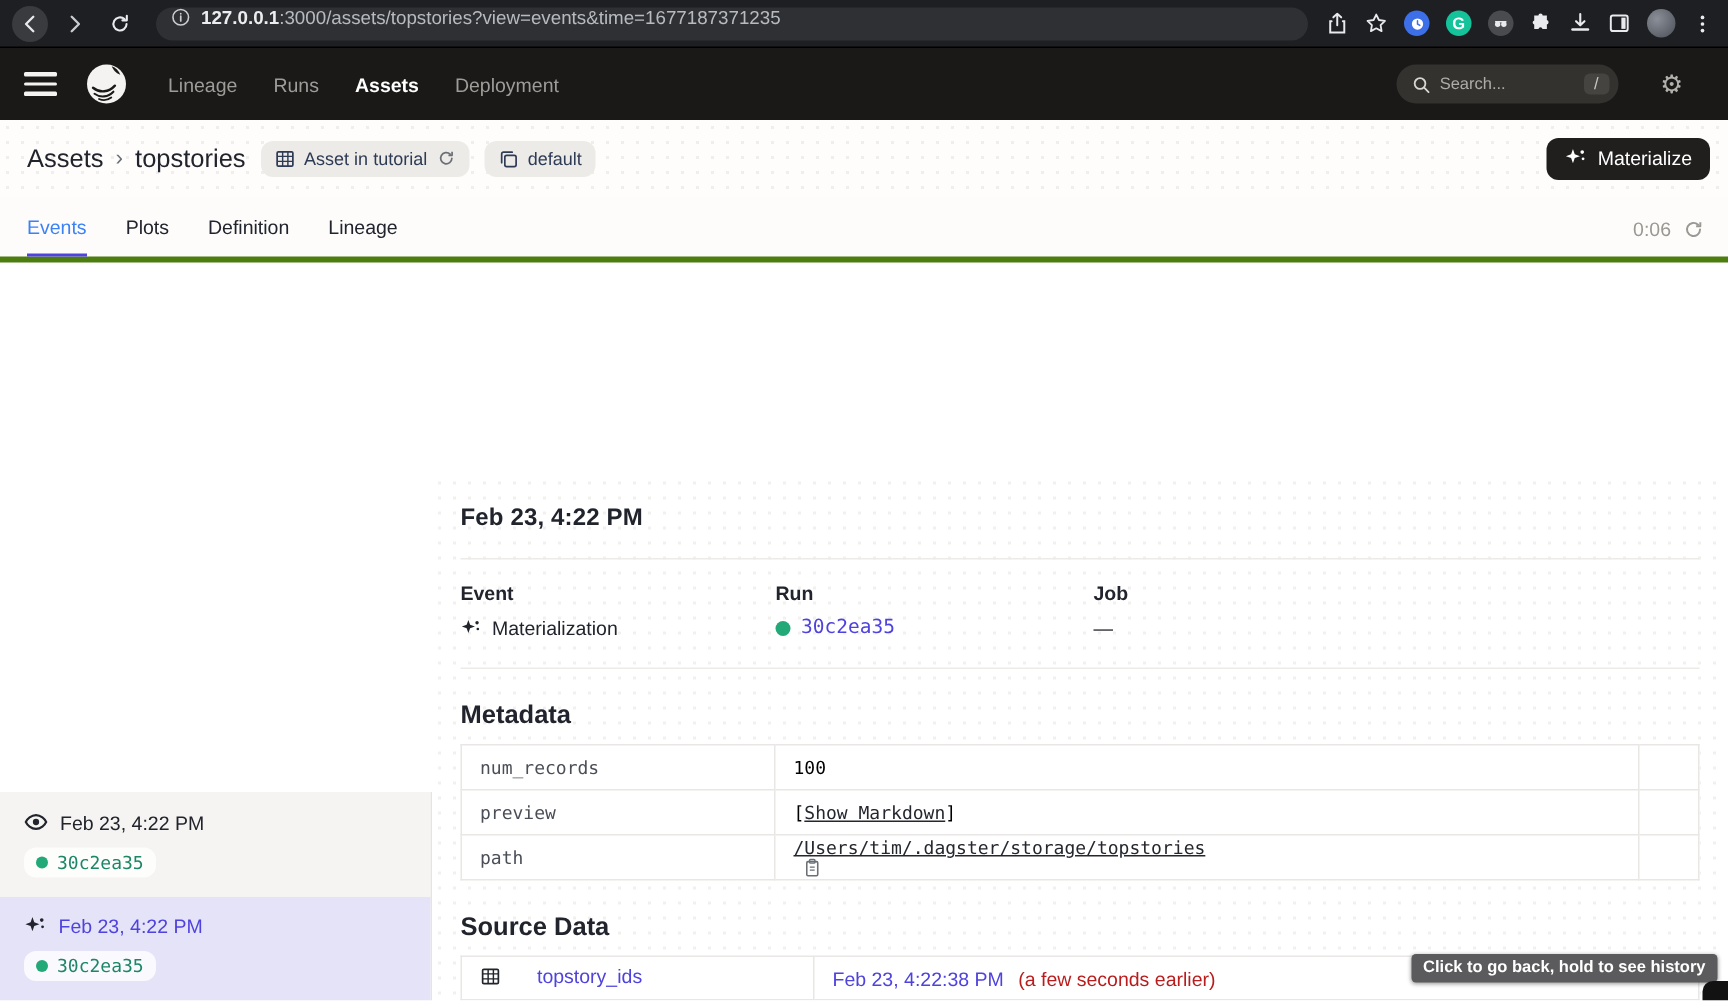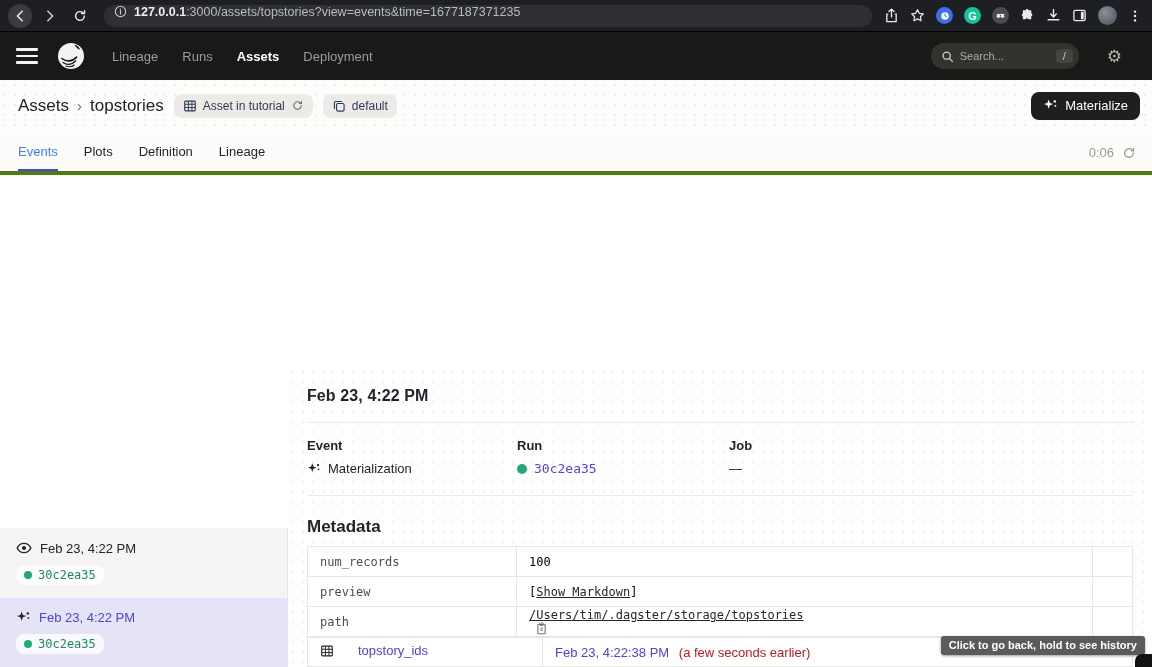--- a/index.html
+++ b/index.html
@@ -328,20 +328,21 @@
         <td><a class="mlink">/Users/tim/.dagster/storage/topstories</a><svg class="copy-ic" width="13" height="13" viewBox="0 0 16 16">
                 <rect x="3.5" y="3" width="9" height="11.5" rx="1" stroke="currentColor" stroke-width="1.3" fill="none"></rect>
                 <rect x="5.8" y="1.2" width="4.4" height="3" rx="0.8" stroke="currentColor" stroke-width="1.2" fill="none"></rect>
                 <path d="M6 7.5h4M6 10h4" stroke="currentColor" stroke-width="1.1"></path>
               </svg></td>
         <td class="spacercell"></td>
       </tr>
     </tbody>
       </table>
 
+    <div class="secttitle">Source Data</div>
     <table class="src">
       <tbody>
           <tr>
         <td class="srcasset">
           <a class="srclink">
             <svg width="14" height="14" viewBox="0 0 16 16">
                   <rect x="2" y="2.5" width="12" height="11" rx="1" stroke="#21242C" stroke-width="1.3" fill="none"></rect>
                   <path d="M2 6h12M2 9.8h12M6.2 2.5v11M10.2 2.5v11" stroke="#21242C" stroke-width="1.1"></path>
                 </svg>
             <span>topstory_ids</span>

